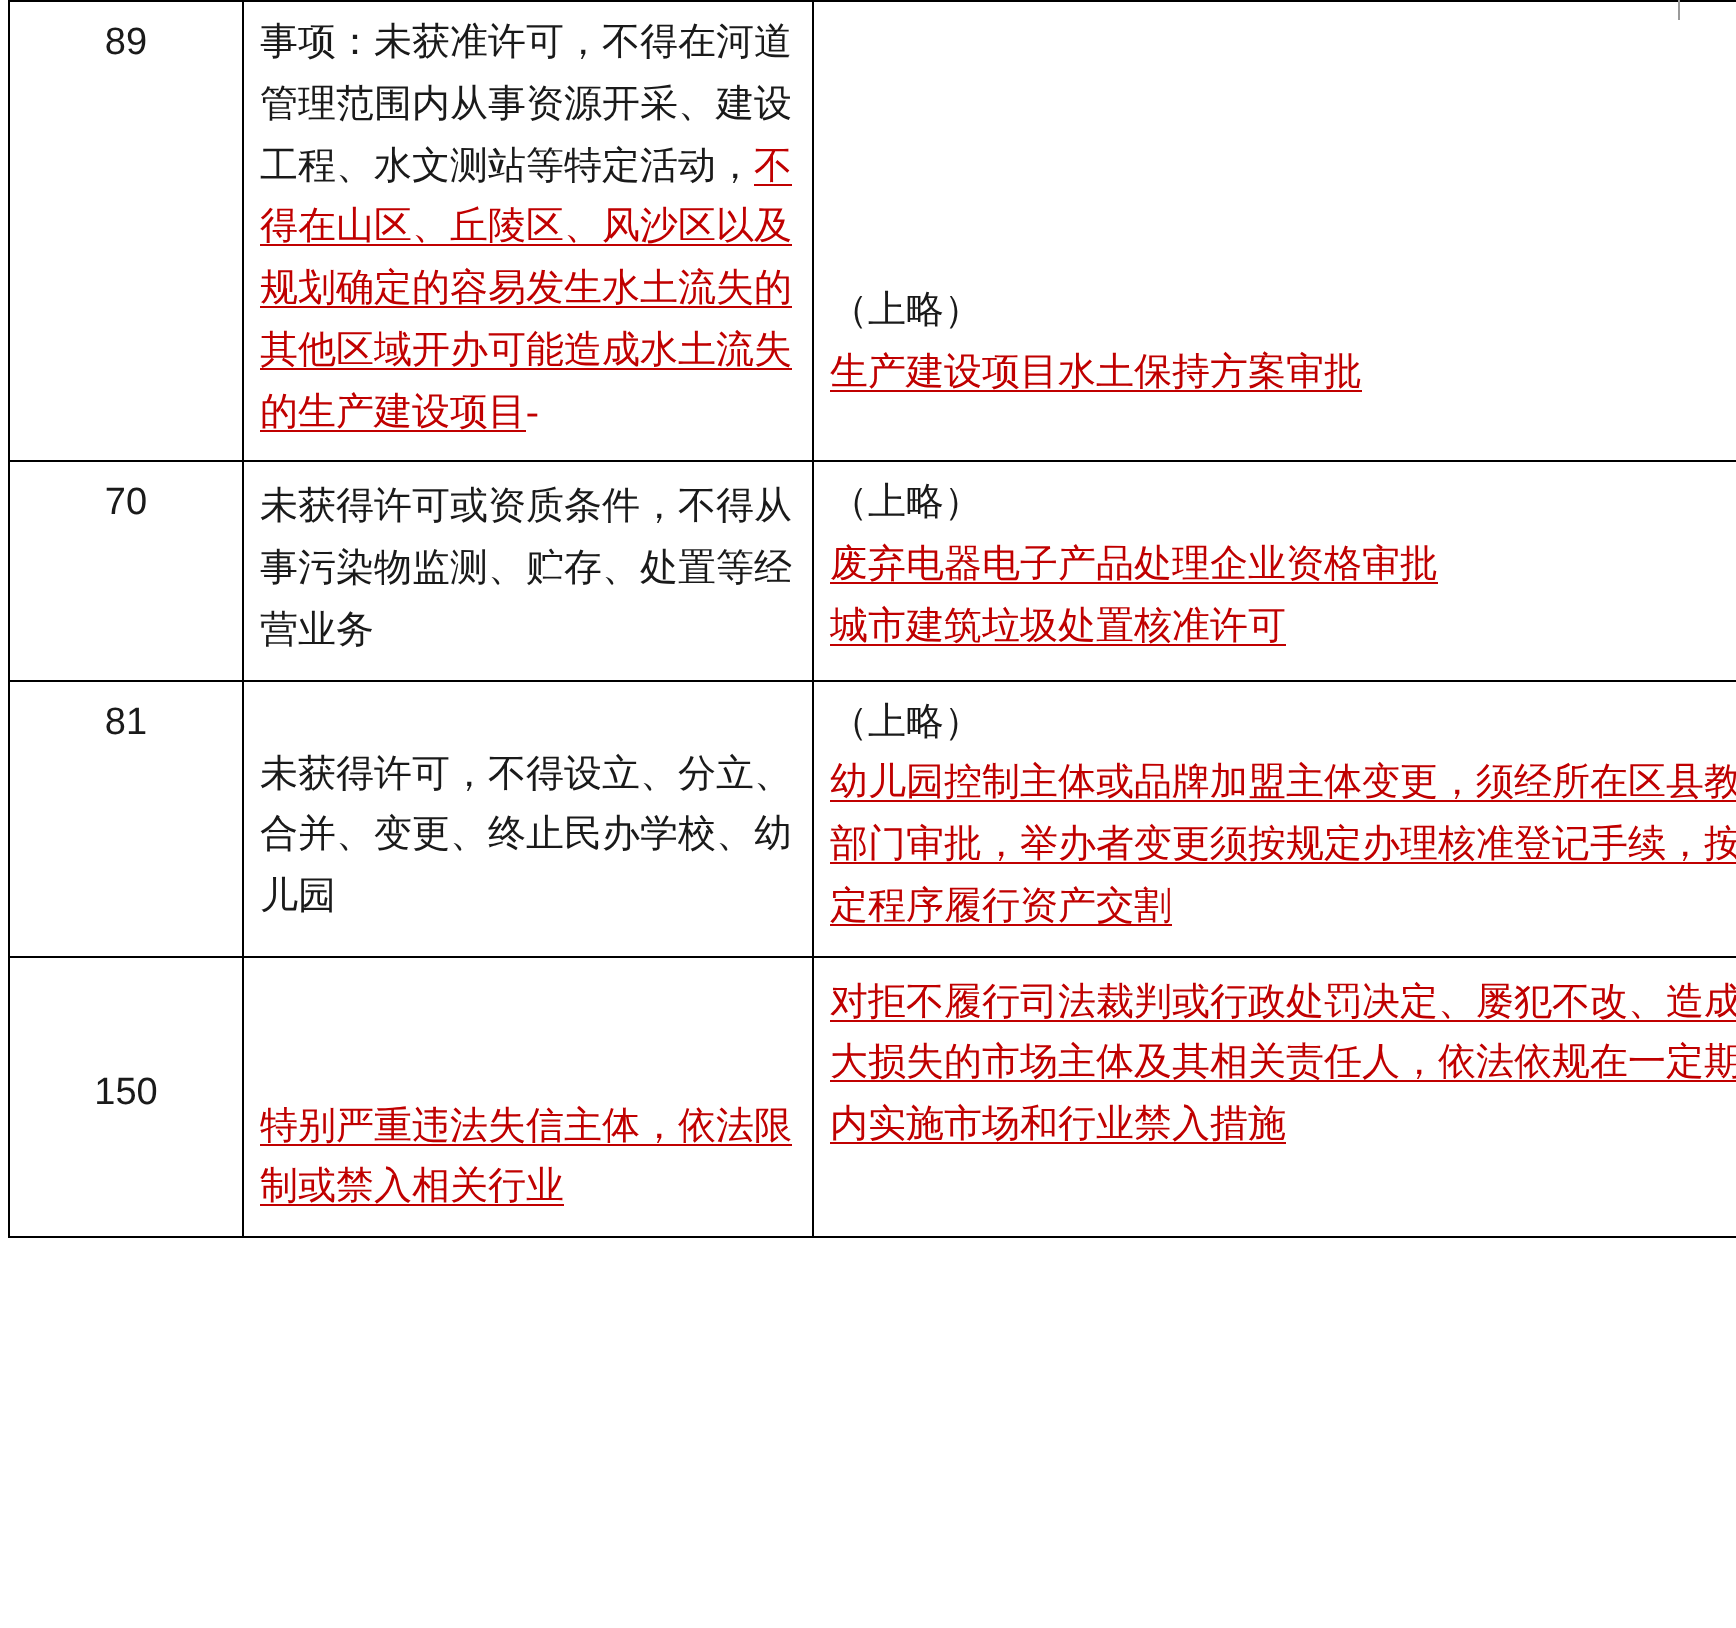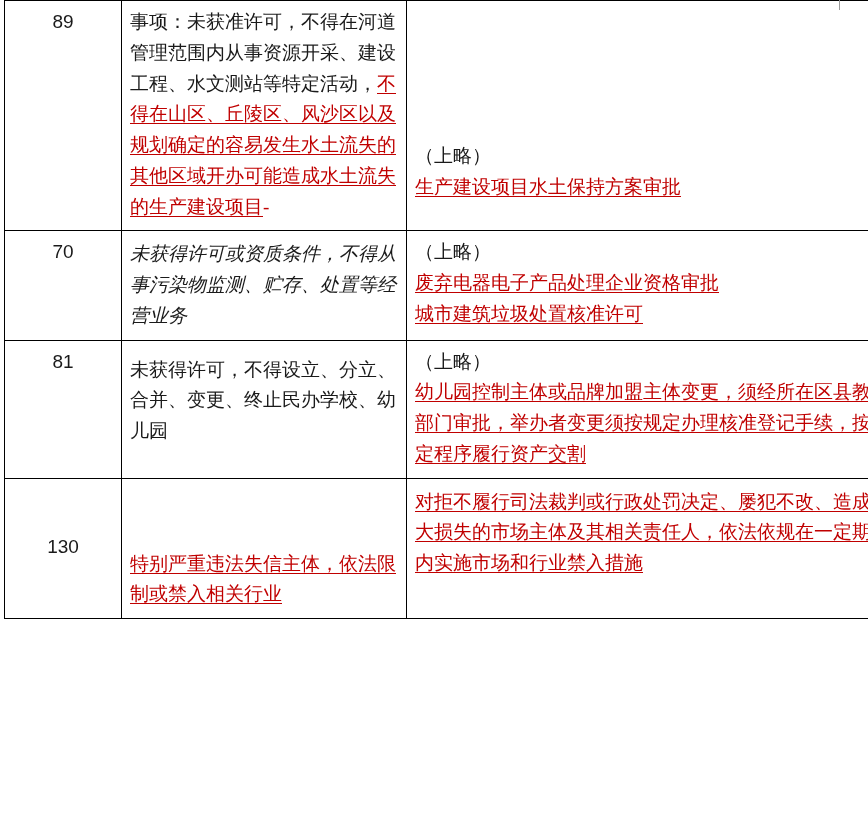--- a/index.html
+++ b/index.html
@@ -69,22 +69,22 @@
     color: #c00000;
   }
   .para {
     margin: 0;
   }
   .para + .para {
     margin-top: 0;
   }
   
   tr.row-89 td.col-matter { padding-top: 140px; }
-  tr.row-90 td.col-item { padding-top: 8px; font-style: italic; }
-  tr.row-97 td.col-item { padding-top: 14px; }
+  tr.row-90 td.col-item { padding-top: 8px; }
+  tr.row-97 td.col-item { padding-top: 32px; }
   tr.row-130 td.col-item { padding-top: 70px; }
   tr.row-130 td.col-matter { padding-top: 8px; }
   tr.row-130 td.col-num { vertical-align: middle; }
 </style>
 </head>
 <body>
 
 <div class="page">
   <div class="corner-mark"></div>
 
@@ -118,21 +118,21 @@
         <td class="col-item">
           <span class="black">未获得许可，不得设立、分立、合并、变更、终止民办学校、幼儿园</span>
         </td>
         <td class="col-matter">
           <div class="para black">（上略）</div>
           <div class="para red-u">幼儿园控制主体或品牌加盟主体变更，须经所在区县教育部门审批，举办者变更须按规定办理核准登记手续，按法定程序履行资产交割</div>
         </td>
       </tr>
 
       <tr class="row-130">
-        <td class="col-num">130</td>
+        <td class="col-num">150</td>
         <td class="col-item">
           <span class="red-u">特别严重违法失信主体，依法限制或禁入相关行业</span>
         </td>
         <td class="col-matter">
           <div class="para red-u">对拒不履行司法裁判或行政处罚决定、屡犯不改、造成重大损失的市场主体及其相关责任人，依法依规在一定期限内实施市场和行业禁入措施</div>
         </td>
       </tr>
     </tbody>
   </table>
 </div>

